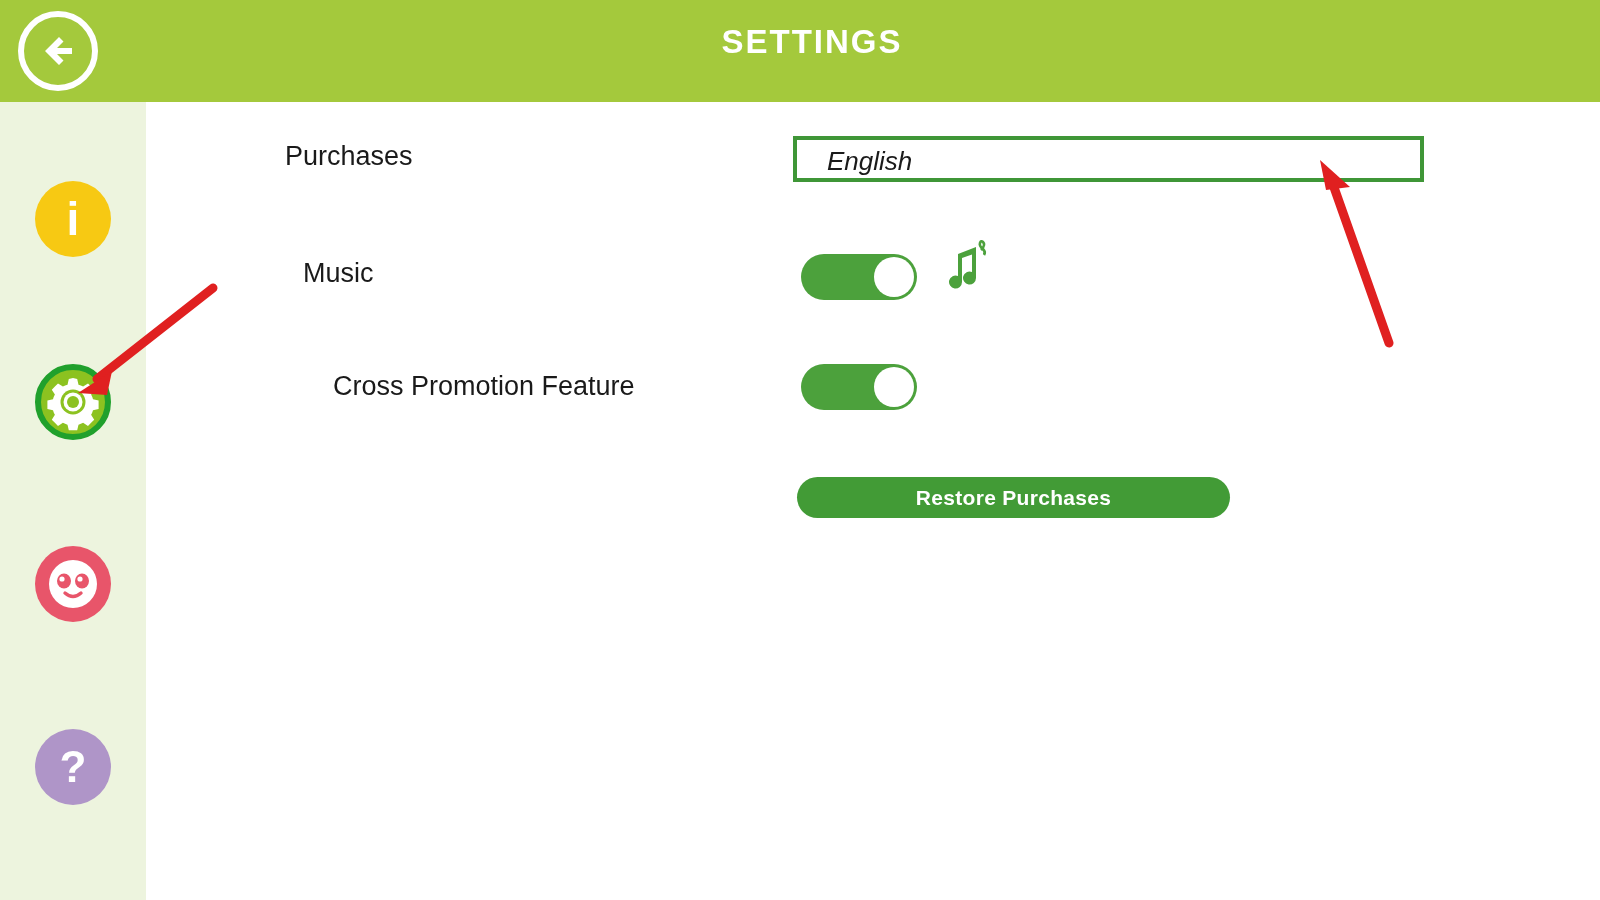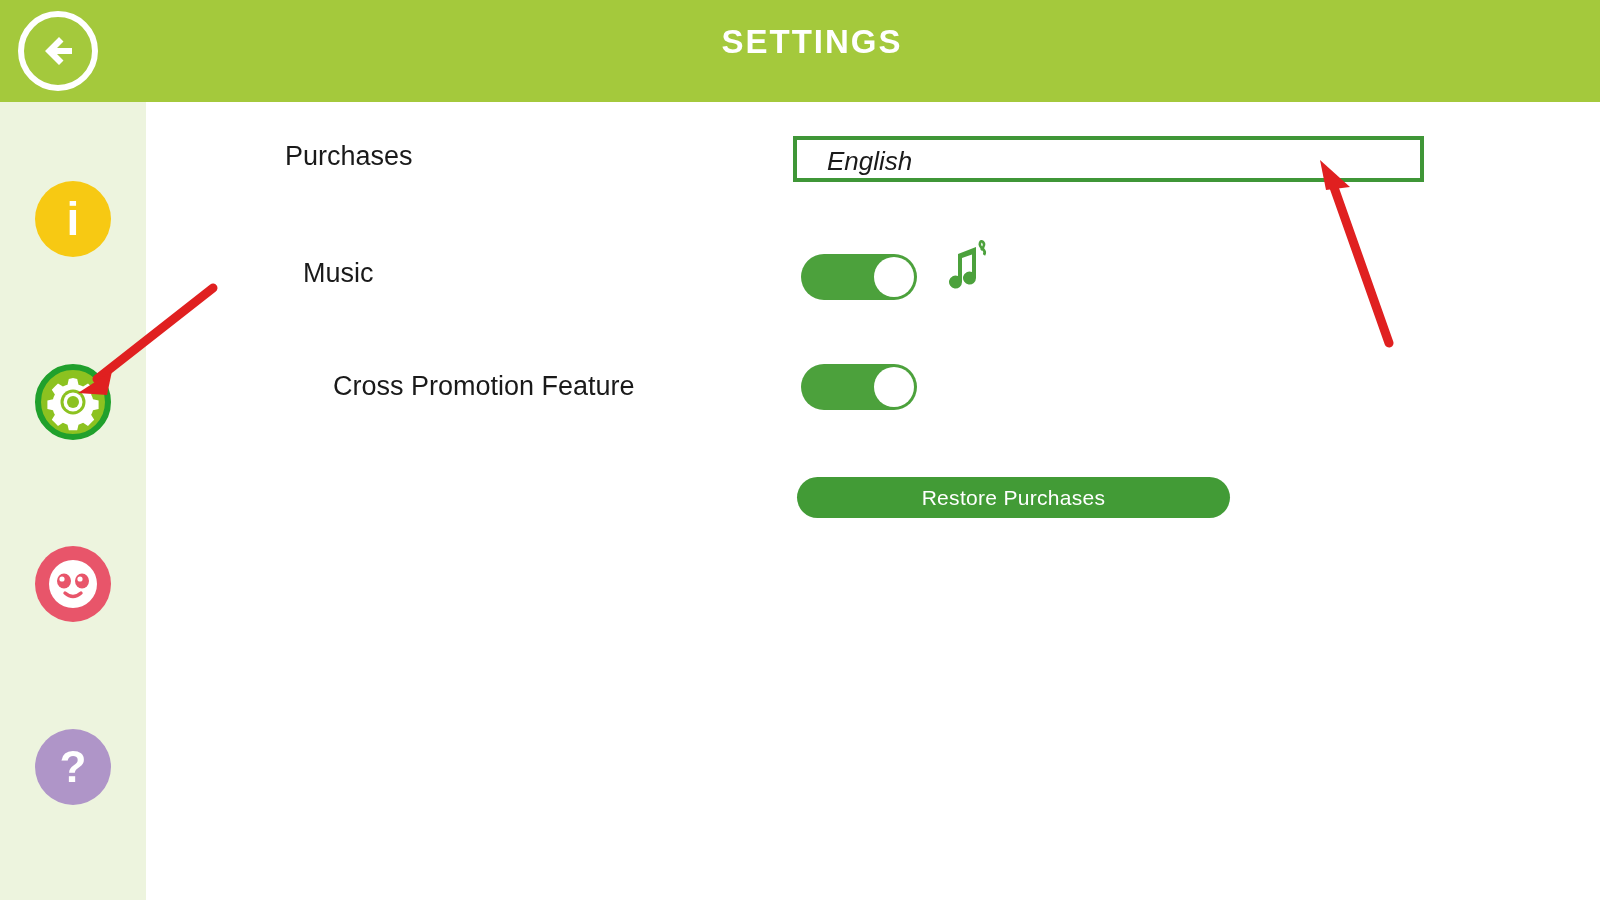--- a/index.html
+++ b/index.html
@@ -115,21 +115,21 @@
     position:absolute; left:934px; top:232px;
     width:64px; height:64px;
   }
 
   .restore-btn {
     position:absolute; left:797px; top:477px;
     width:433px; height:41px;
     border-radius:21px;
     background:#429b36;
     color:#ffffff;
-    font-size:21px; font-weight:normal;
+    font-size:21px; font-weight:bold;
     display:flex; align-items:center; justify-content:center;
     cursor:pointer;
     letter-spacing:0.3px;
   }
 
   
   .anno { position:absolute; left:0; top:0; width:1600px; height:900px; pointer-events:none; }
 </style>
 </head>
 <body>

